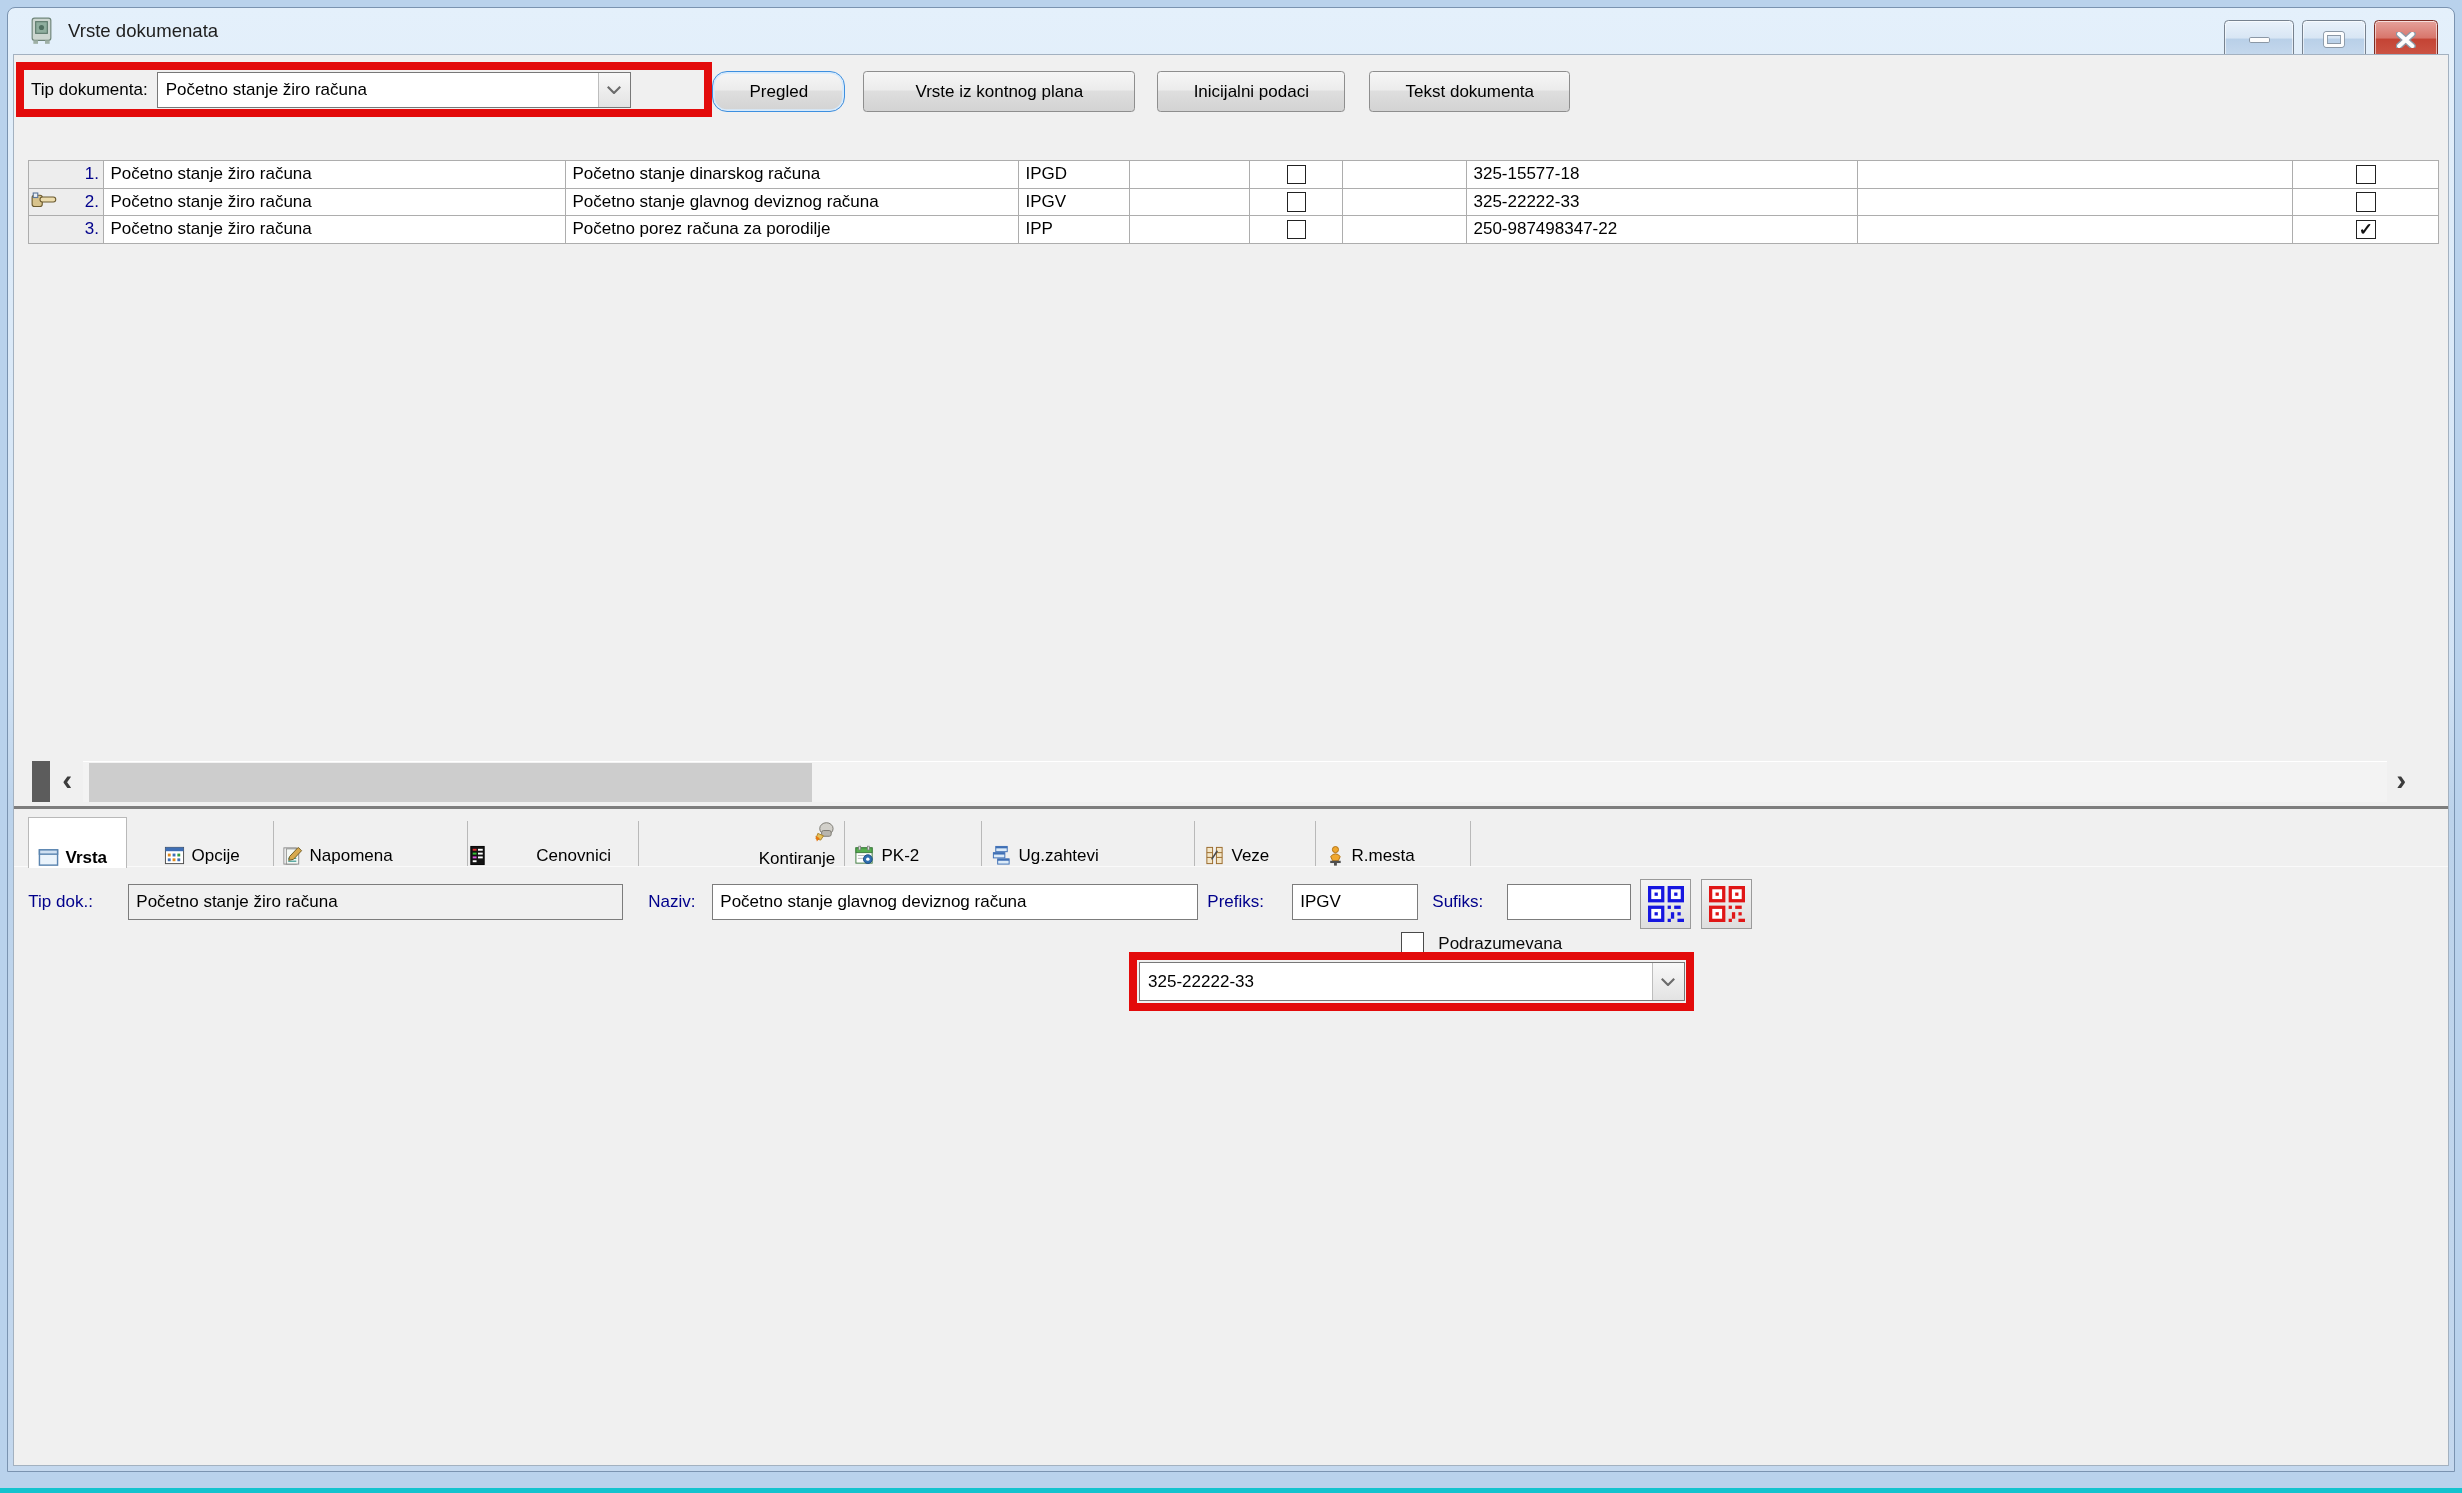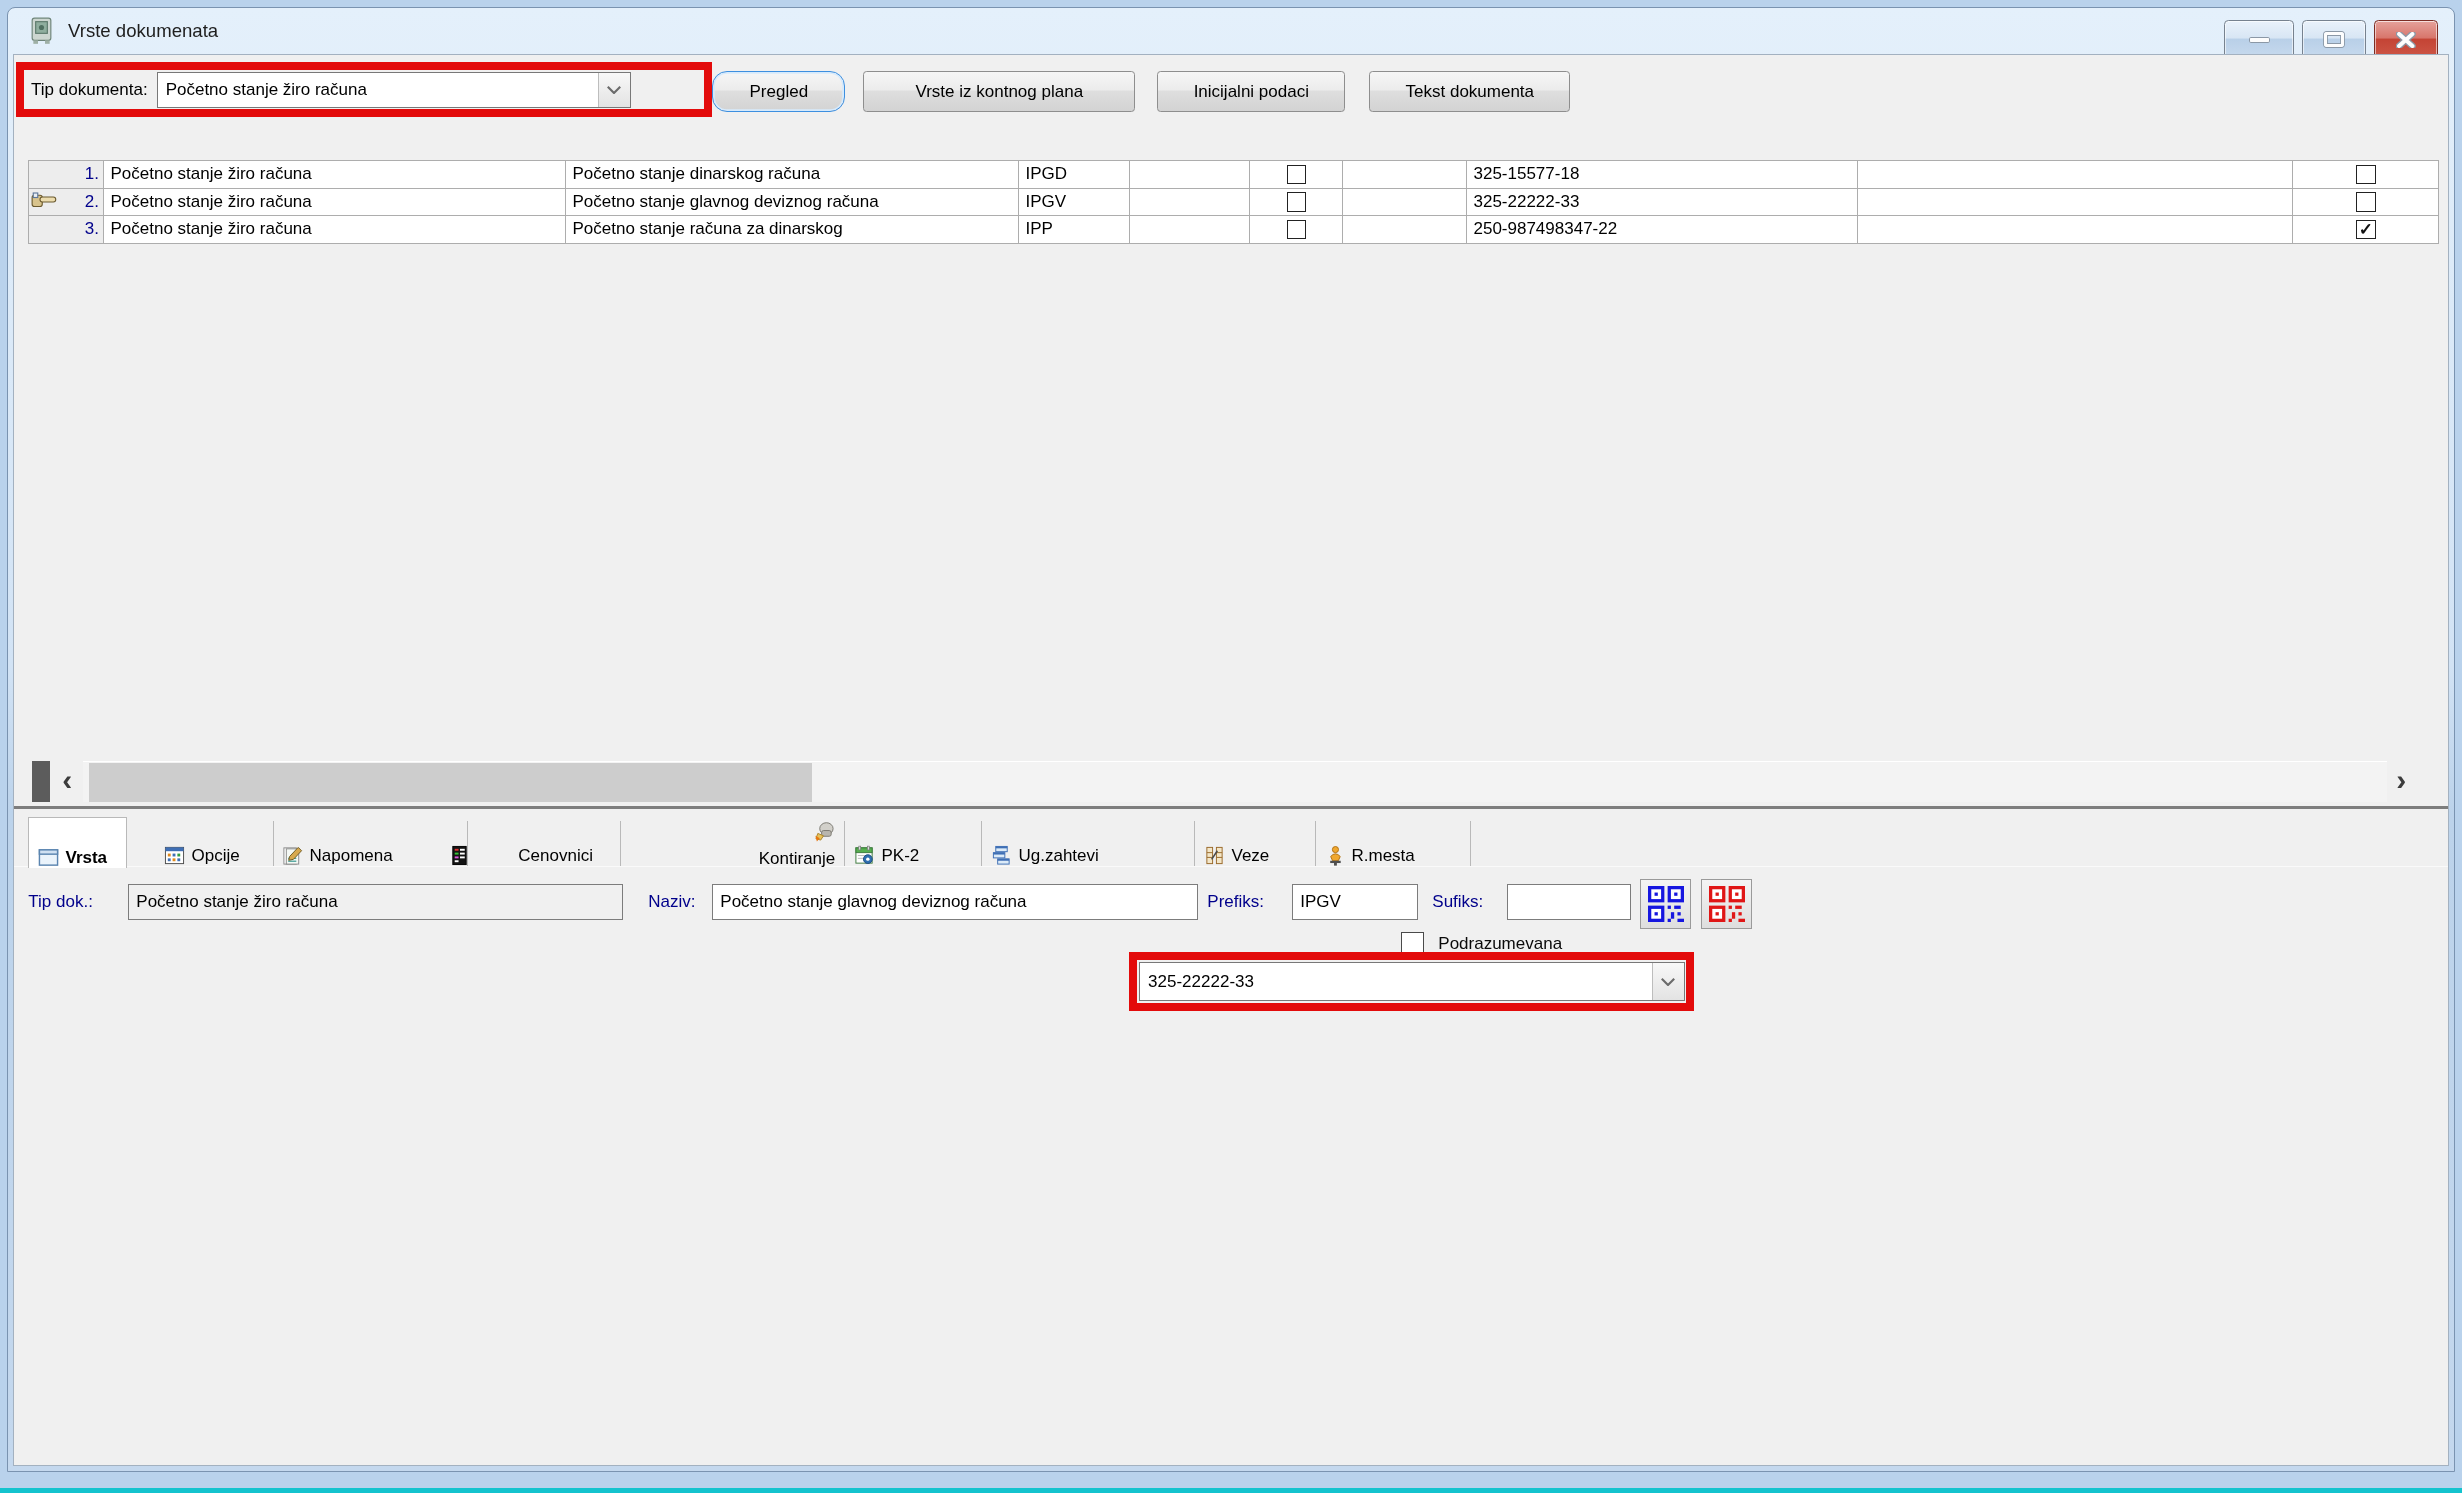--- a/index.html
+++ b/index.html
@@ -81,21 +81,21 @@
 
   
   .tabbar{position:absolute;left:0;right:0;top:762px;height:50px;border-bottom:1.8px solid #fafafa;}
   .tab{position:absolute;top:4.4px;height:45px;display:flex;align-items:flex-end;gap:6.2px;padding:0 9px;
        font-size:17px;border-right:0.9px solid #b9b9b9;color:#000;white-space:nowrap;}
   .tab svg{flex:none;}
   .tab.active{top:0;height:51px;background:#fff;border:0.9px solid #b9b9b9;border-bottom:none;font-weight:bold;z-index:2;}
   .t0{left:14px;width:99px;}
   .t1{left:114px;width:146px;padding-left:36px;}
   .t2{left:259px;width:195px;}
-  .t3{left:426px;width:181px;gap:48px;}
+  .t3{left:444px;width:181px;gap:48px;}
   .t4{left:636px;width:195px;flex-direction:column;}
   .t5{left:831px;width:137px;}
   .t6{left:968px;width:213px;}
   .t7{left:1181px;width:121px;}
   .t8{left:1301px;width:156px;}
 
   
   .formlabel{position:absolute;font-size:17px;color:#00008b;height:36px;line-height:36px;white-space:nowrap;}
   .field{position:absolute;height:36px;border:0.9px solid #7c7c7c;font-size:17px;font-family:inherit;
          padding:0 7px;background:#fff;color:#000;}
@@ -204,21 +204,21 @@
         <td></td>
         <td class="ck"><span class="cb"></span></td>
         <td></td>
         <td>325-22222-33</td>
         <td></td>
         <td class="ck"><span class="cb"></span></td>
       </tr>
       <tr>
         <td class="sel"><span>3.</span></td>
         <td>Početno stanje žiro računa</td>
-        <td>Početno stanje računa za dinarskog</td>
+        <td>Početno porez računa za porodilje</td>
         <td>IPP</td>
         <td></td>
         <td class="ck"><span class="cb"></span></td>
         <td></td>
         <td>250-987498347-22</td>
         <td></td>
         <td class="ck"><span class="cb on">✓</span></td>
       </tr>
     </tbody>
       </table>

